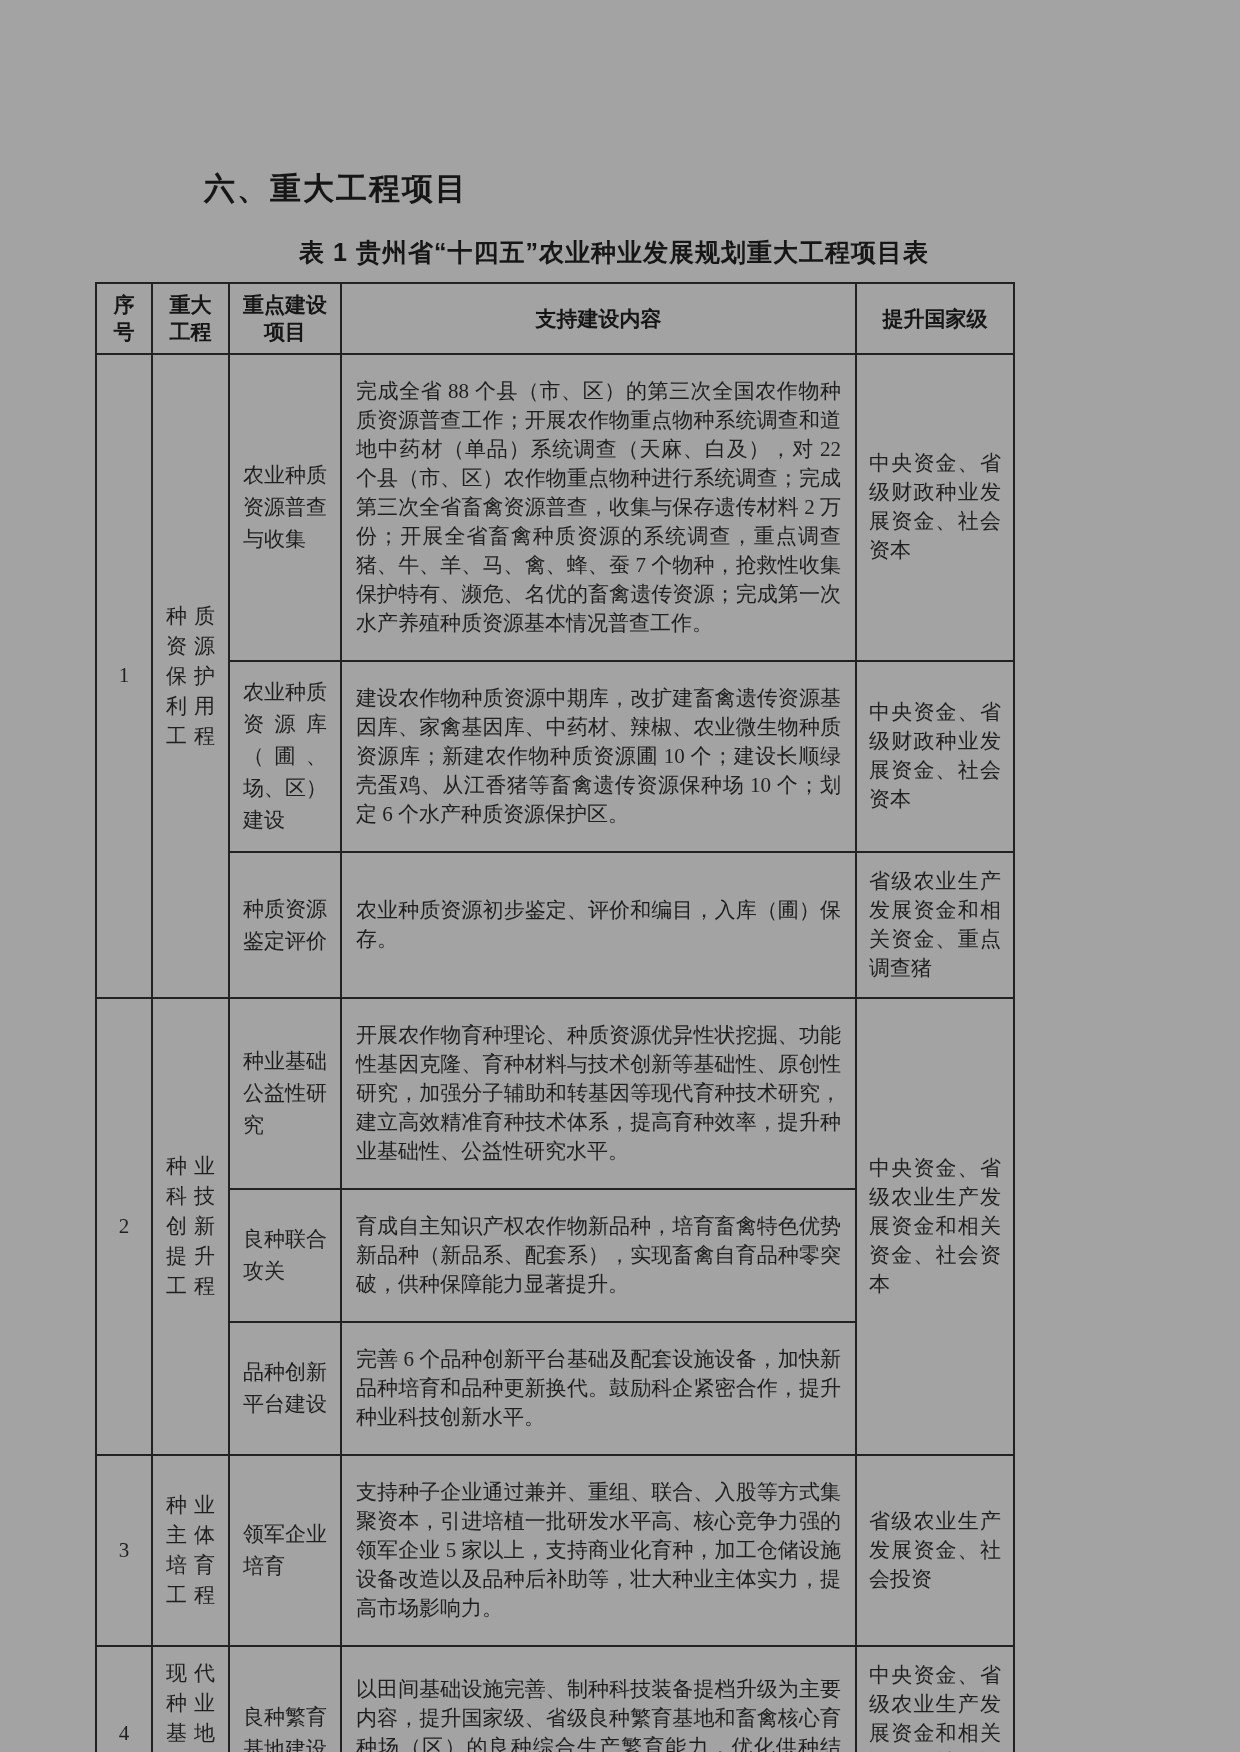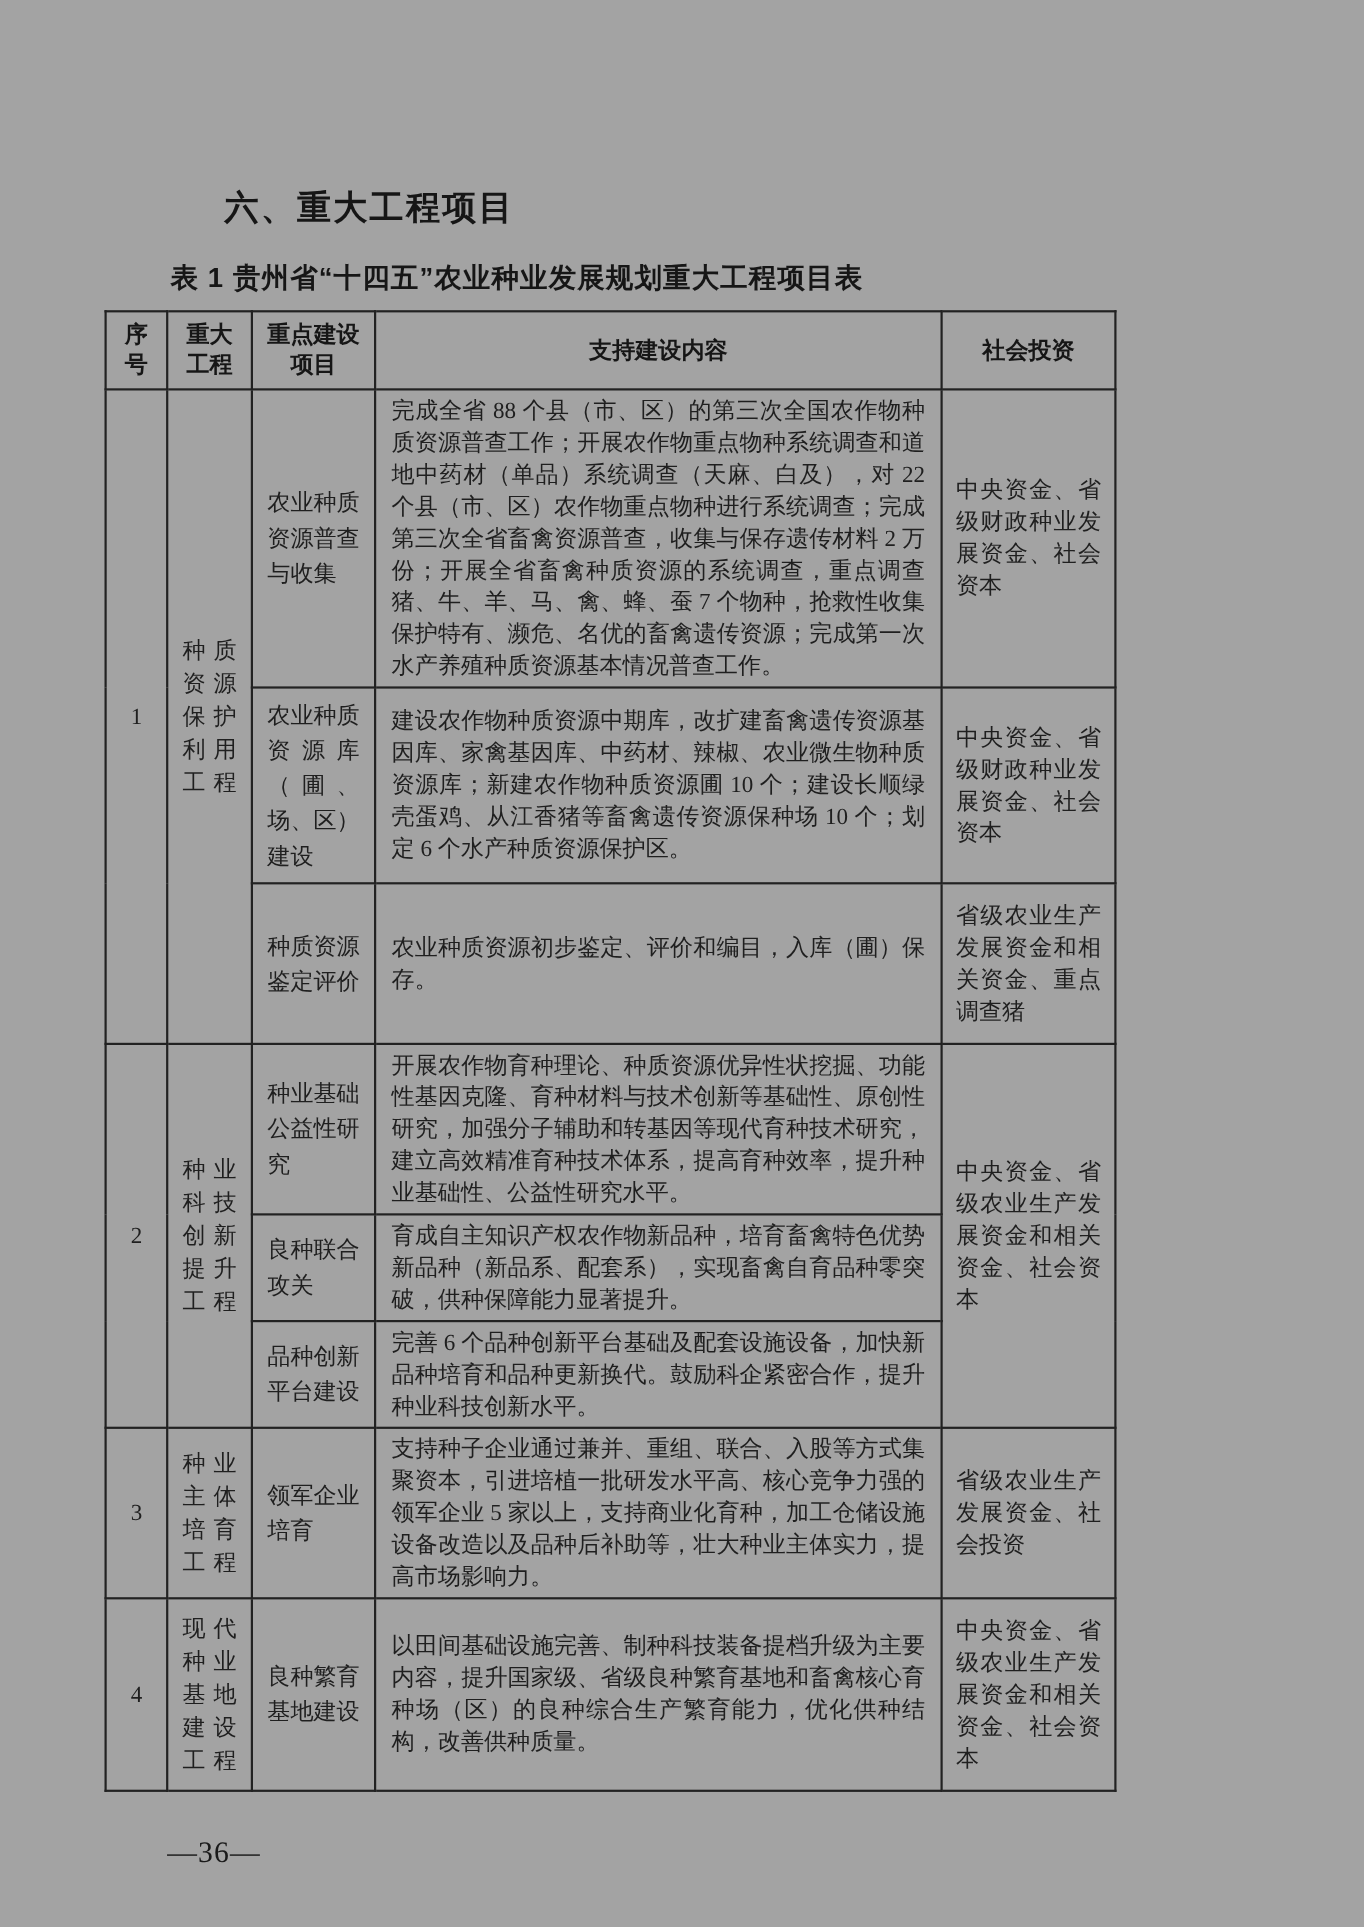--- a/index.html
+++ b/index.html
@@ -19,20 +19,21 @@
     font-size: 31px;
     font-weight: bold;
     letter-spacing: 2px;
     color: #161616;
   }
 
   .table-title {
     margin-top: 26px;
     margin-left: 155px;
     width: 918px;
+    text-align: center;
     font-family: "Liberation Sans", sans-serif;
     font-size: 25px;
     font-weight: bold;
     letter-spacing: 1px;
     color: #161616;
   }
 
   table.doc-table {
     margin-top: 13px;
     margin-left: 95px;
@@ -70,21 +71,21 @@
     line-height: 30px;
     text-align: justify;
     text-align-last: justify;
   }
   td.cell-key {
     padding: 8px 13px;
     line-height: 32px;
     text-align: justify;
   }
   td.cell-content {
-    padding: 4px 14px;
+    padding: 22px 14px;
     text-align: justify;
   }
   td.cell-funding {
     padding: 14px 12px;
     text-align: justify;
   }
 
   .page-number {
     margin-top: 40px;
     margin-left: 152px;
@@ -109,21 +110,21 @@
         <col class="c-key">
         <col class="c-content">
         <col class="c-funding">
     </colgroup>
     <thead>
       <tr>
         <th>序号</th>
         <th>重大工程</th>
         <th>重点建设项目</th>
         <th>支持建设内容</th>
-        <th>社会投资</th>
+        <th>提升国家级</th>
       </tr>
     </thead>
     <tbody>
 
       <tr>
         <td class="cell-index" rowspan="3">1</td>
         <td class="cell-project" rowspan="3">种质资源保护利用工程</td>
         <td class="cell-key">农业种质资源普查与收集</td>
         <td class="cell-content">完成全省 88 个县（市、区）的第三次全国农作物种质资源普查工作；开展农作物重点物种系统调查和道地中药材（单品）系统调查（天麻、白及），对 22 个县（市、区）农作物重点物种进行系统调查；完成第三次全省畜禽资源普查，收集与保存遗传材料 2 万份；开展全省畜禽种质资源的系统调查，重点调查猪、牛、羊、马、禽、蜂、蚕 7 个物种，抢救性收集保护特有、濒危、名优的畜禽遗传资源；完成第一次水产养殖种质资源基本情况普查工作。</td>
         <td class="cell-funding">中央资金、省级财政种业发展资金、社会资本</td>

